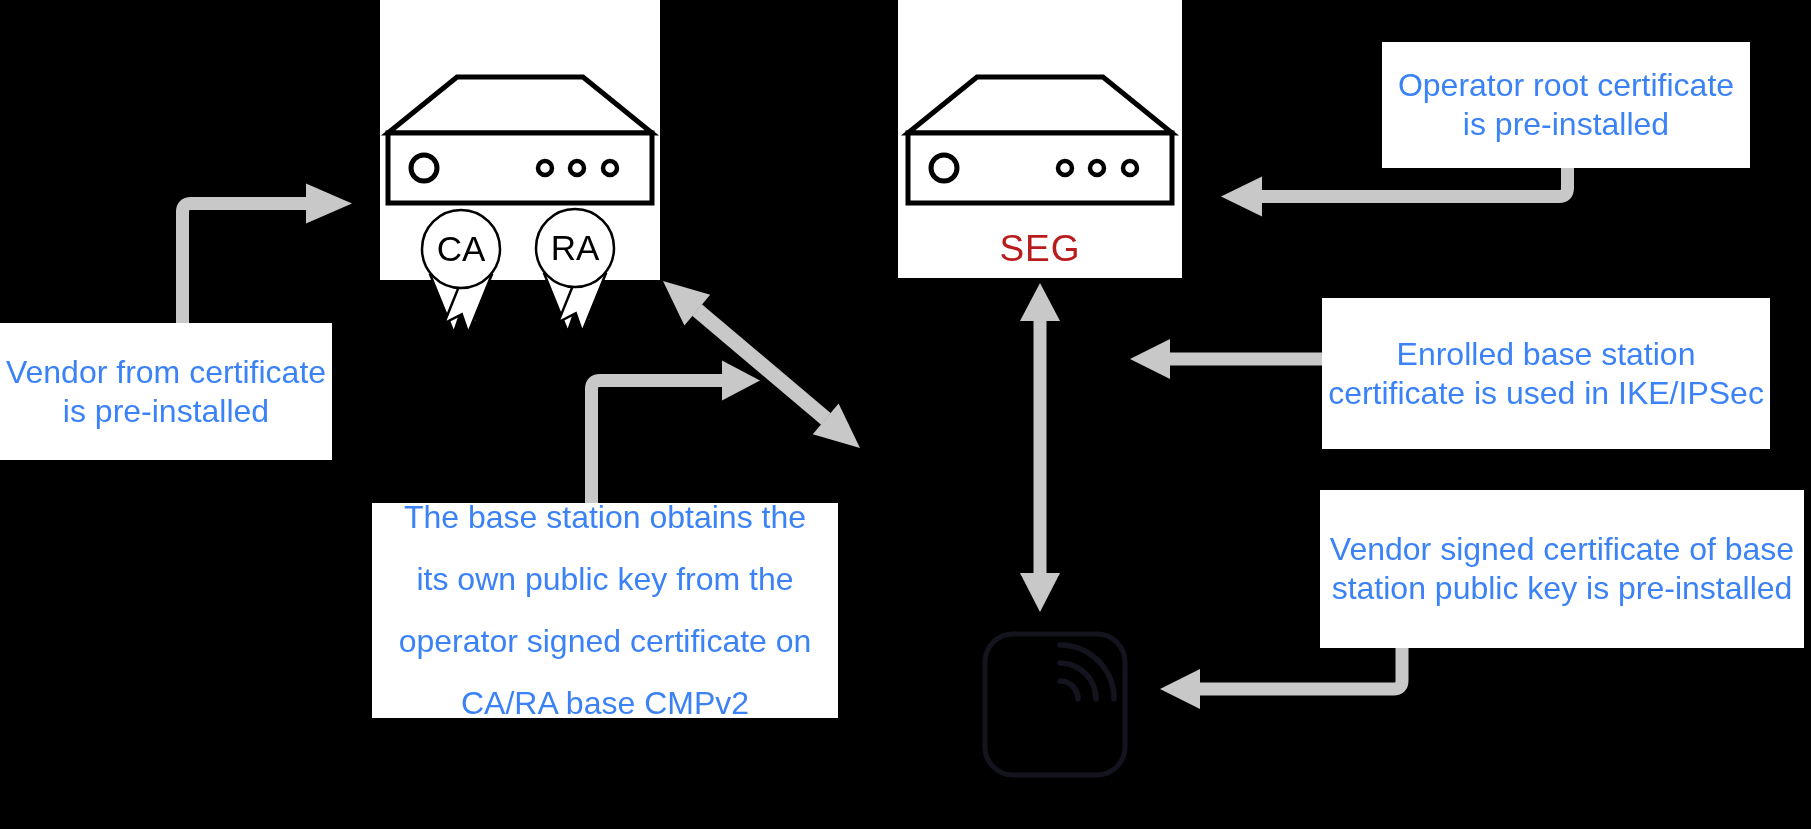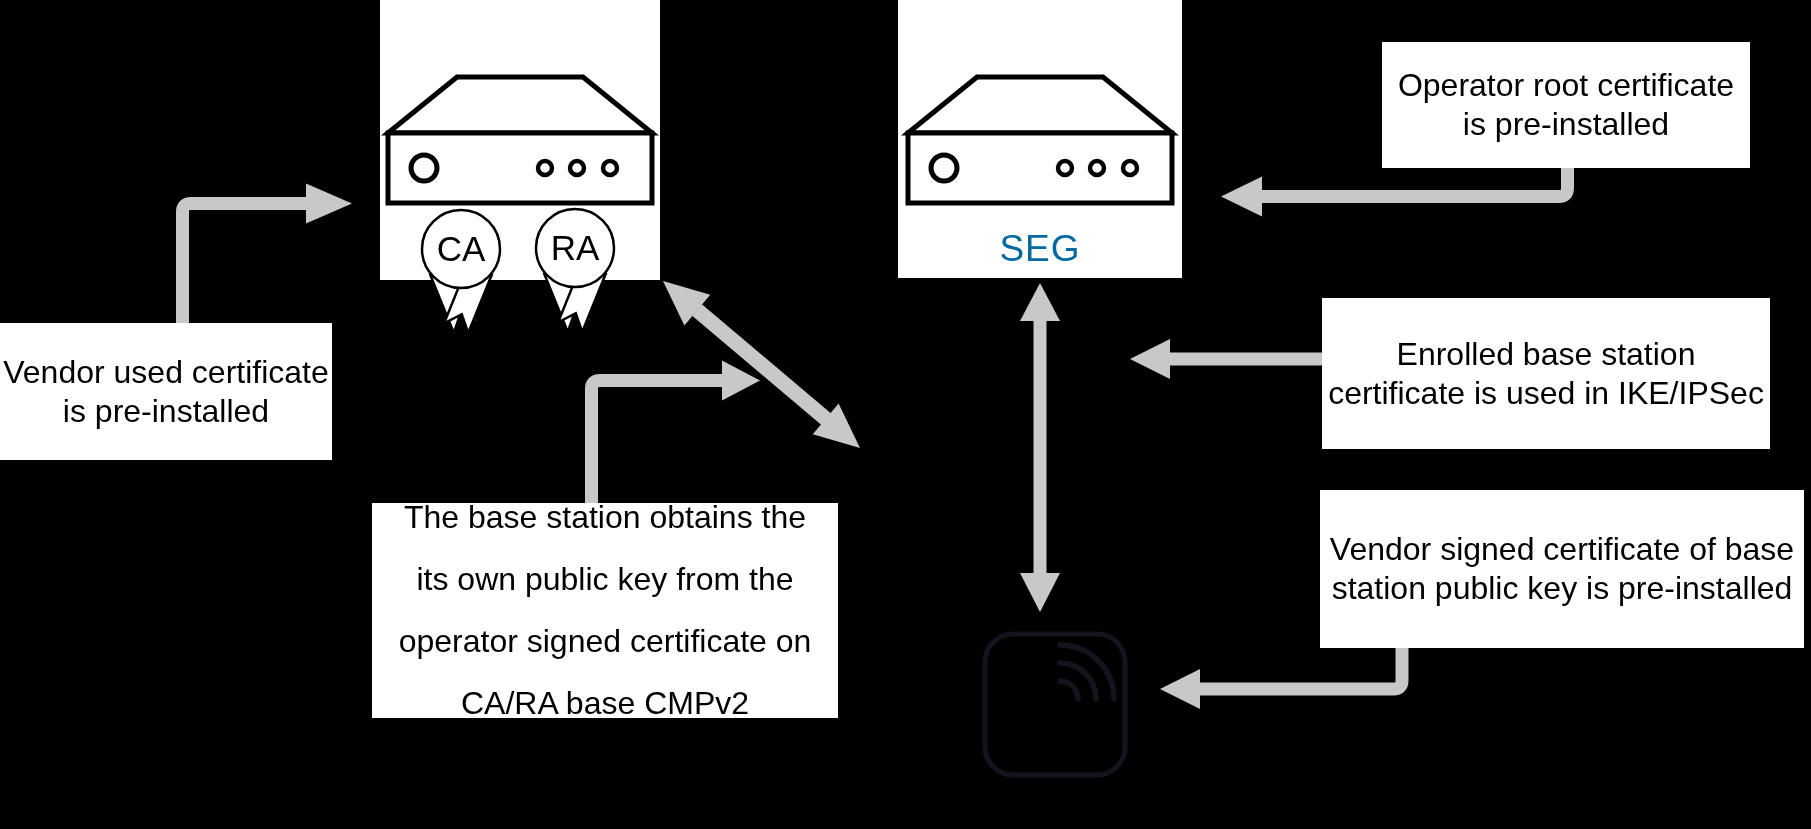--- a/index.html
+++ b/index.html
@@ -3,25 +3,25 @@
 <meta charset="utf-8">
 <style>
   html,body{margin:0;padding:0;background:#000;}
   .canvas{
     position:relative;width:1811px;height:829px;background:#000;
     overflow:hidden;font-family:"Liberation Sans",sans-serif;
   }
   .arrow-layer{position:absolute;left:0;top:0;z-index:1;}
   .node,.callout{position:absolute;background:#fff;z-index:2;}
   .callout{display:flex;flex-direction:column;justify-content:center;align-items:center;}
-  .callout span{display:block;text-align:right;color:#000000;font-size:32px;line-height:39px;white-space:nowrap;}
+  .callout span{display:block;text-align:right;color:#3b82f6;font-size:32px;line-height:39px;white-space:nowrap;}
   .node{z-index:2;}
   .server-icon{position:absolute;left:0;top:0;}
   .seg-label{position:absolute;left:0;right:0;top:228px;text-align:center;
-    font-size:37px;color:#0369a1;letter-spacing:1px;}
+    font-size:37px;color:#b91c1c;letter-spacing:1px;}
   .badge{position:absolute;z-index:3;}
   .badge text{font-size:35px;fill:#000;font-family:"Liberation Sans",sans-serif;}
   .bs-icon{position:absolute;left:982px;top:631px;z-index:2;}
 </style>
 </head>
 <body>
 
 <div class="canvas">
 
   <svg class="arrow-layer" width="1811" height="829" viewBox="0 0 1811 829">
@@ -110,21 +110,21 @@
   <svg class="bs-icon" width="146" height="147" viewBox="0 0 146 147">
     <rect x="3" y="3" width="140" height="141" rx="28" fill="#000" stroke="#14141f" stroke-width="5"></rect>
     <g fill="none" stroke="#14141f" stroke-width="5.5" stroke-linecap="round">
       <path d="M78 50 A18 18 0 0 1 96 68"></path>
       <path d="M78 32 A36 36 0 0 1 114 68"></path>
       <path d="M78 14 A54 54 0 0 1 132 68"></path>
     </g>
   </svg>
 
   <div class="callout" style="left:0;top:323px;width:332px;height:137px;">
-    <span>Vendor used certificate</span>
+    <span>Vendor from certificate</span>
     <span>is pre-installed</span>
   </div>
 
   <div class="callout" style="left:1382px;top:42px;width:368px;height:126px;">
     <span>Operator root certificate</span>
     <span>is pre-installed</span>
   </div>
 
   <div class="callout" style="left:372px;top:503px;width:466px;height:215px;gap:23px;">
     <span>The base station obtains the</span>

